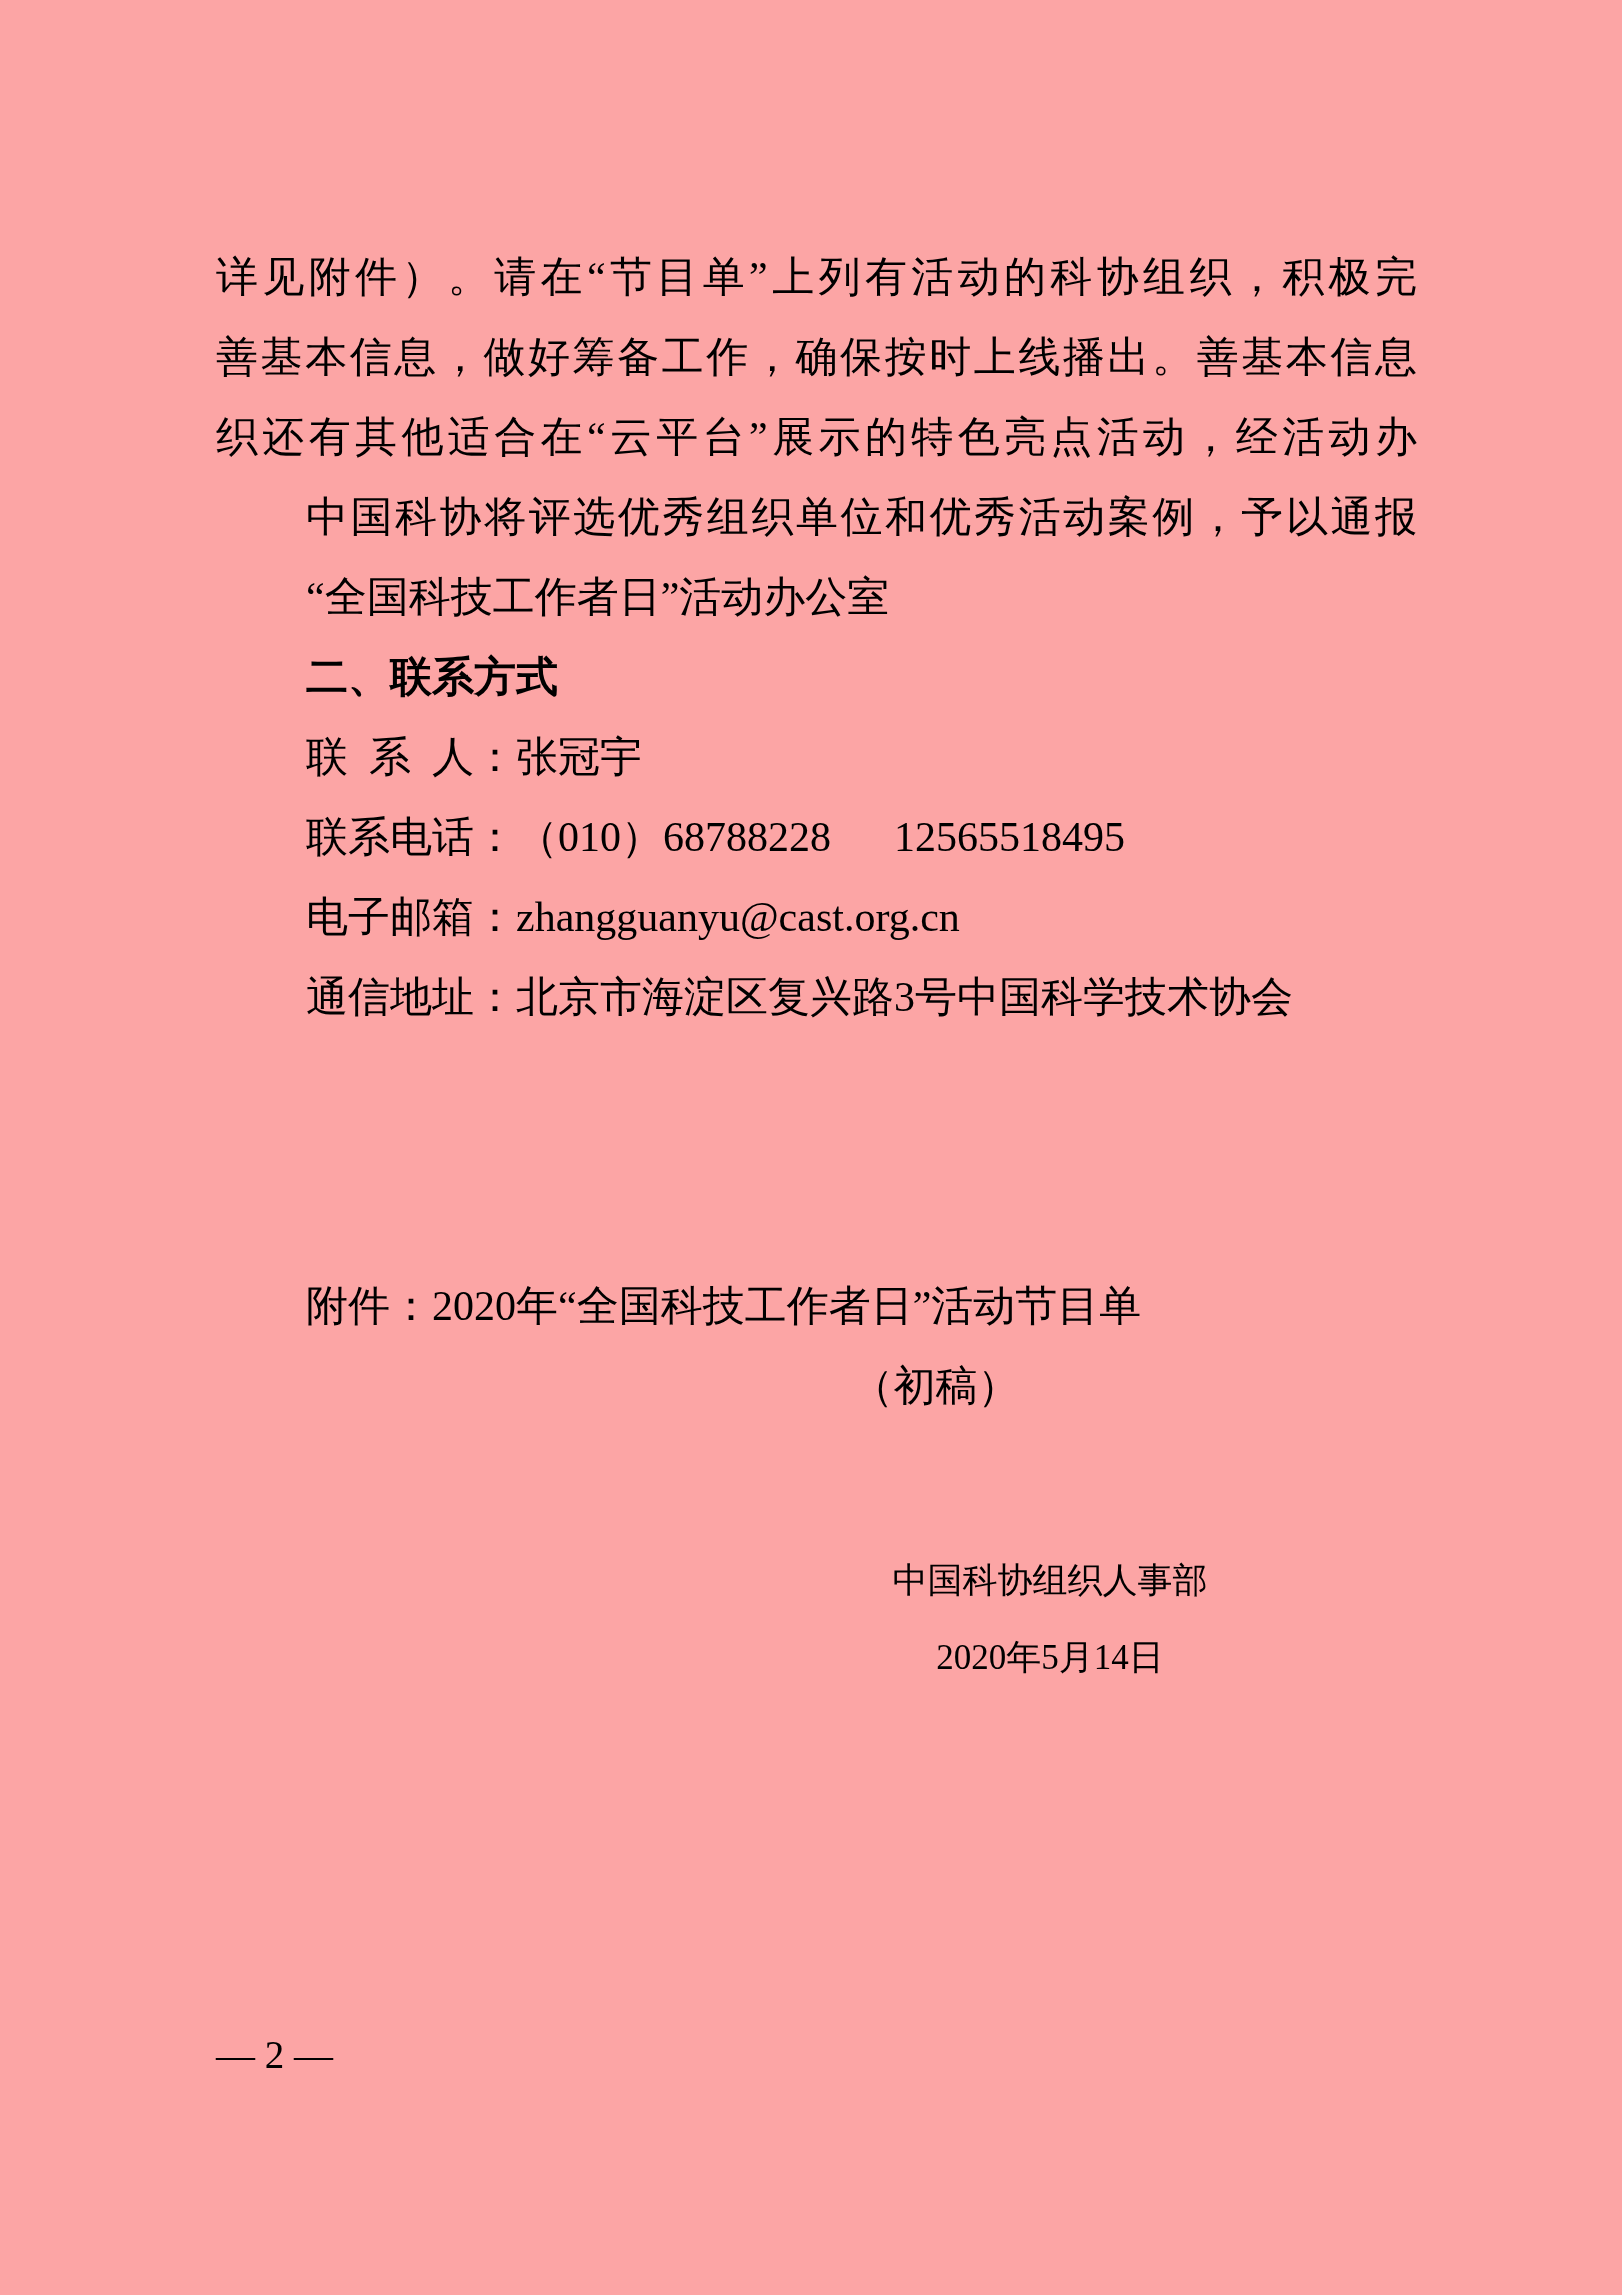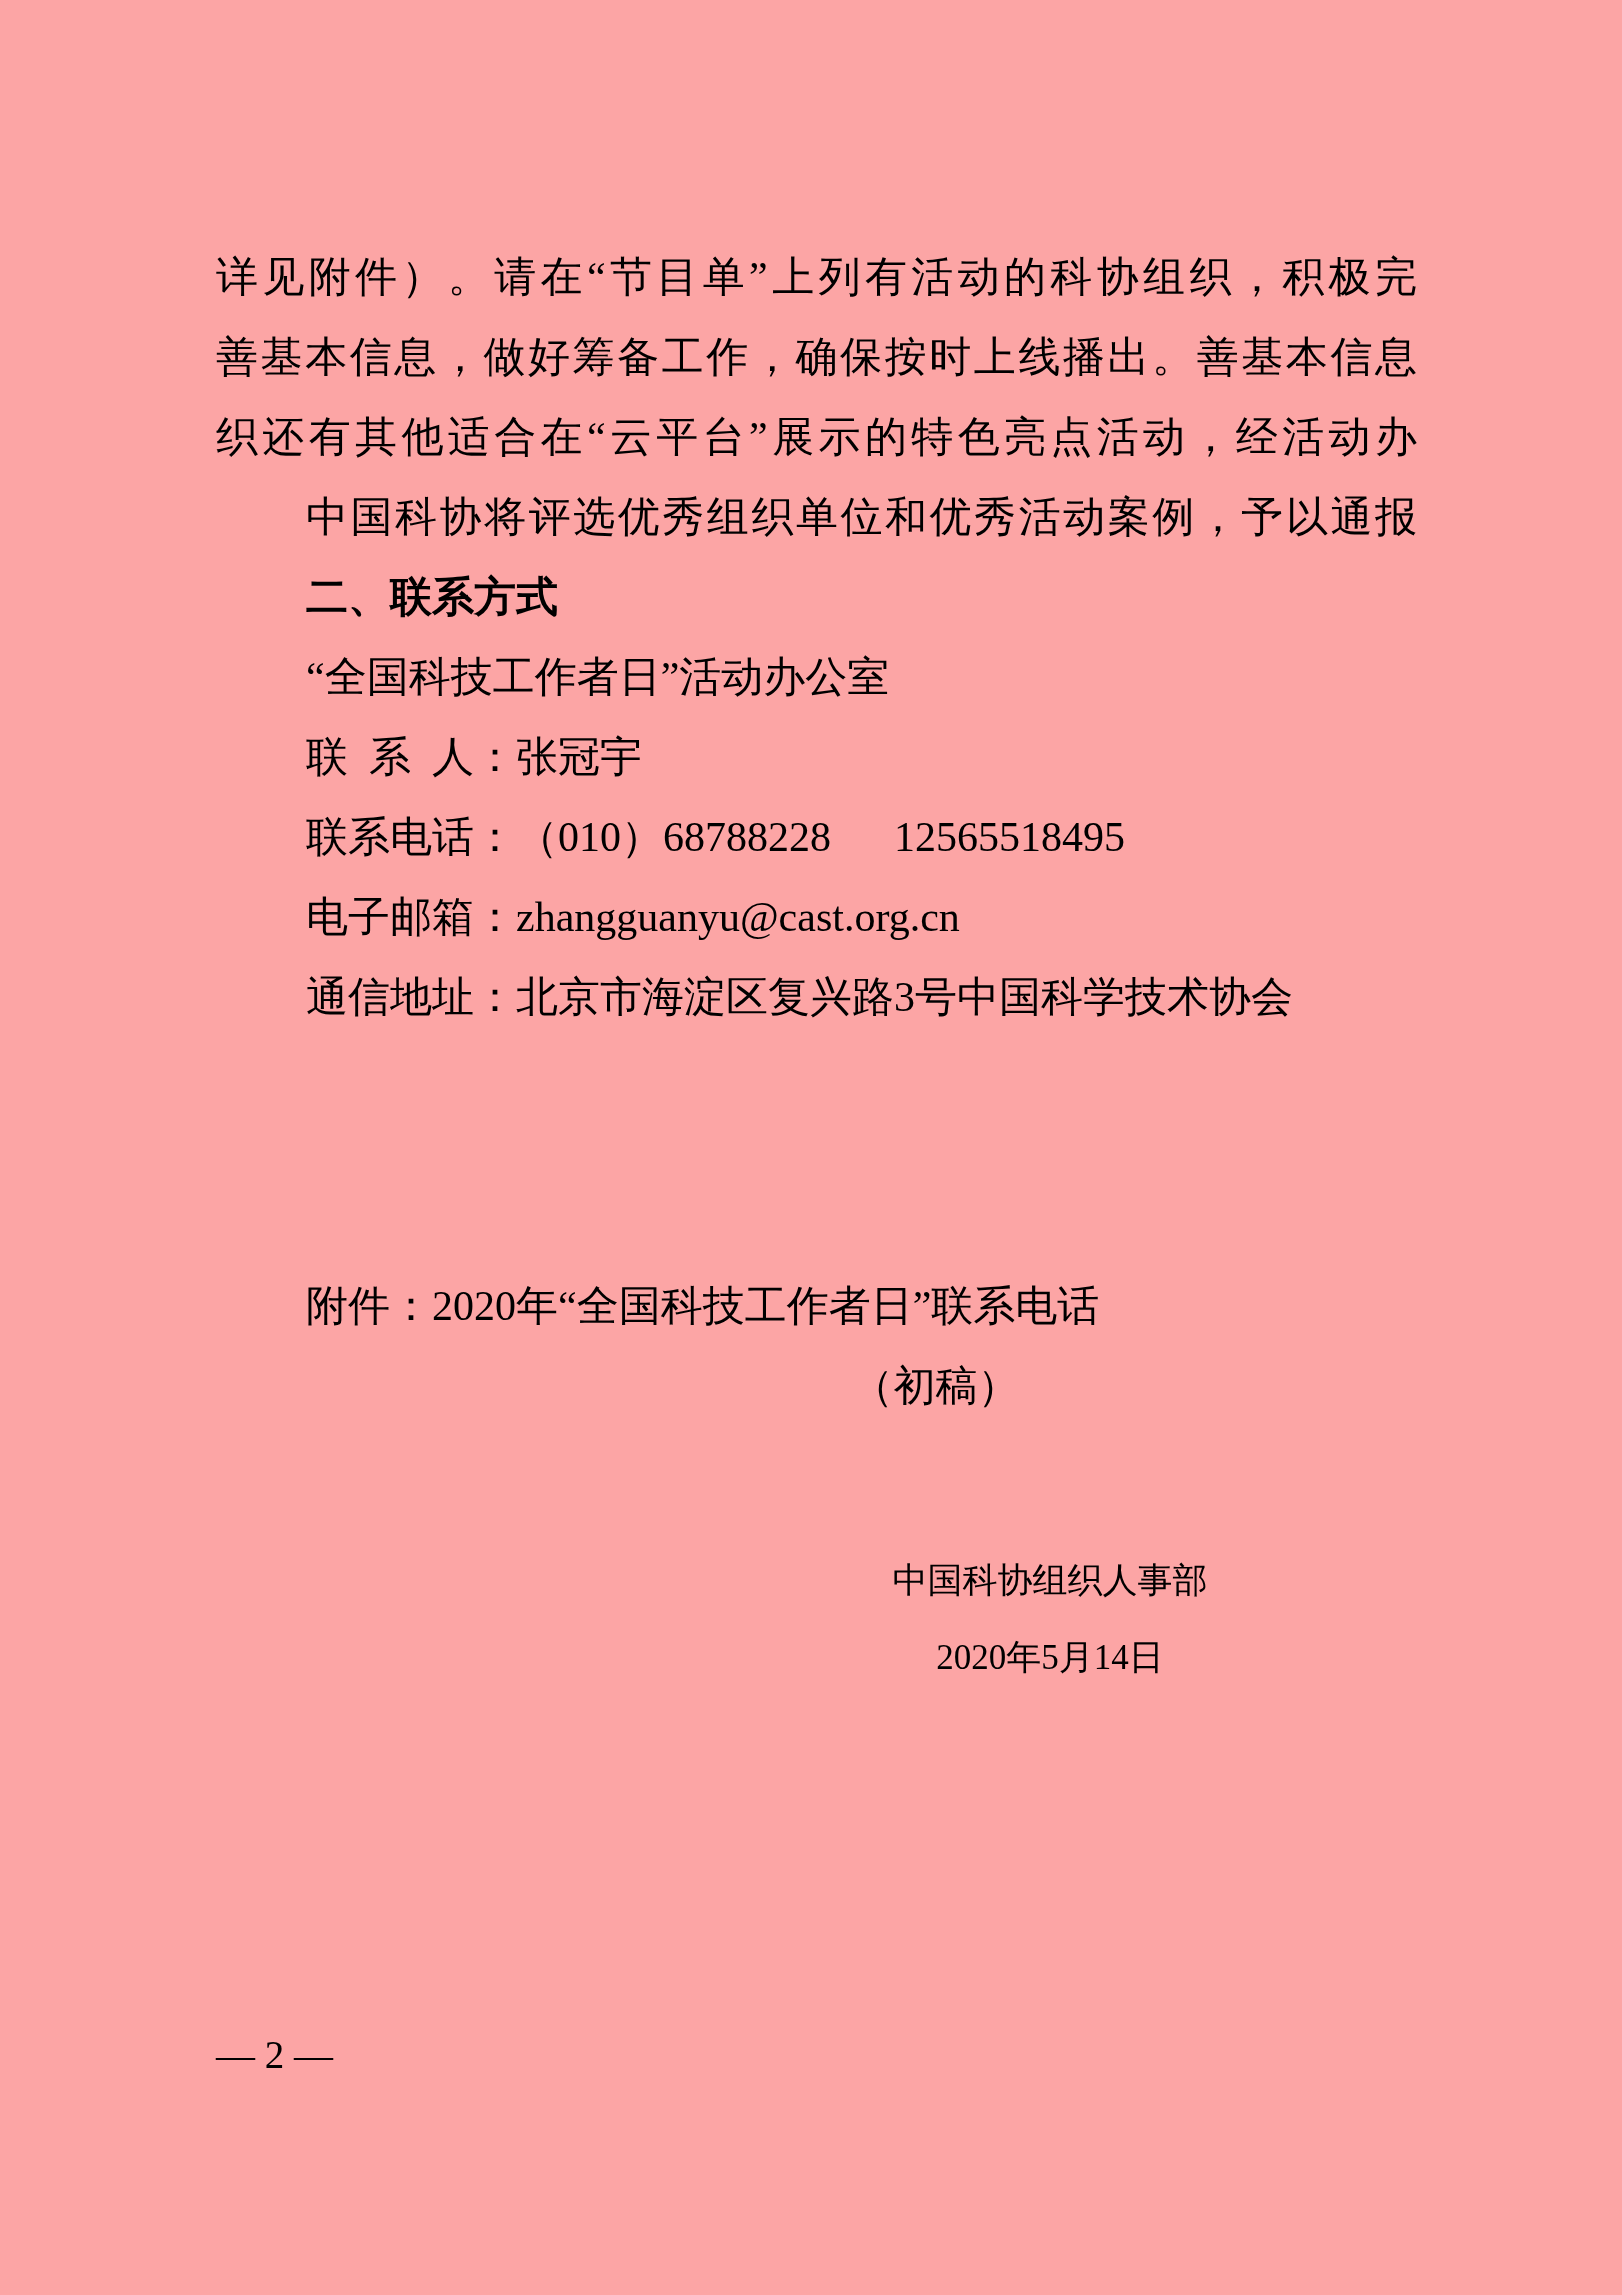--- a/index.html
+++ b/index.html
@@ -58,30 +58,30 @@
 </head>
 <body>
 
 <div class="page">
 
   <div class="body-block">
     <div class="line jfull">详见附件）。请在“节目单”上列有活动的科协组织，积极完</div>
     <div class="line jfull">善基本信息，做好筹备工作，确保按时上线播出。善基本信息</div>
     <div class="line jfull">织还有其他适合在“云平台”展示的特色亮点活动，经活动办</div>
     <div class="line jfull ind">中国科协将评选优秀组织单位和优秀活动案例，予以通报</div>
+    <div class="line ind">“全国科技工作者日”活动办公室</div>
     <div class="line ind hd">二、联系方式</div>
-    <div class="line ind">“全国科技工作者日”活动办公室</div>
     <div class="line ind">联 系 人：张冠宇</div>
     <div class="line ind">联系电话：（010）68788228  12565518495</div>
     <div class="line ind">电子邮箱：zhangguanyu@cast.org.cn</div>
     <div class="line ind">通信地址：北京市海淀区复兴路3号中国科学技术协会</div>
   </div>
 
   <div class="attach-block">
-    <div class="line ind">附件：2020年“全国科技工作者日”联系电话</div>
+    <div class="line ind">附件：2020年“全国科技工作者日”活动节目单</div>
     <div class="line ind-deep">（初稿）</div>
   </div>
 
   <div class="sign-block">
     <div class="line">中国科协组织人事部</div>
     <div class="line">2020年5月14日</div>
   </div>
 
   <div class="footer">— 2 —</div>
 

